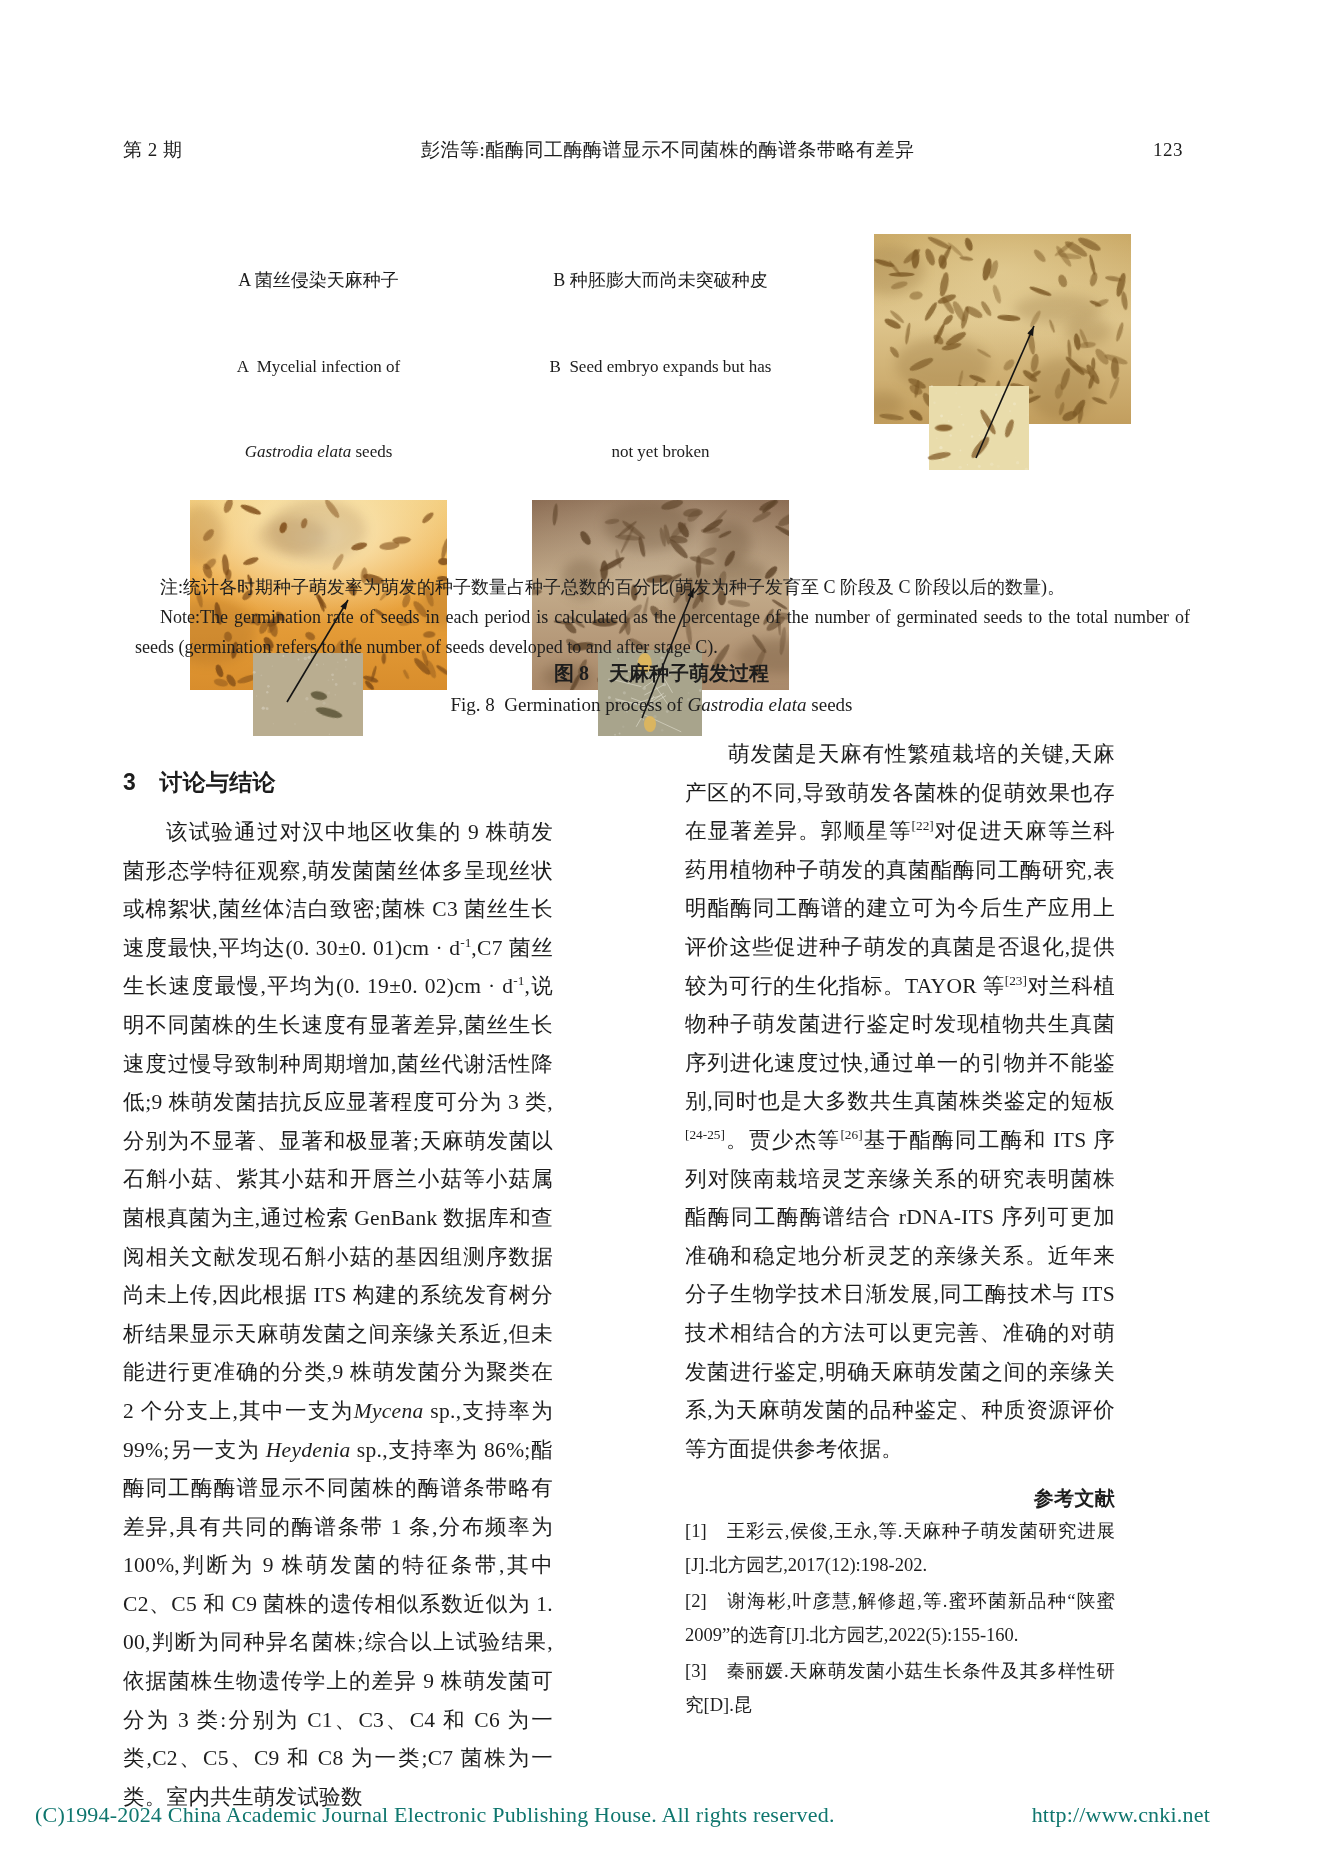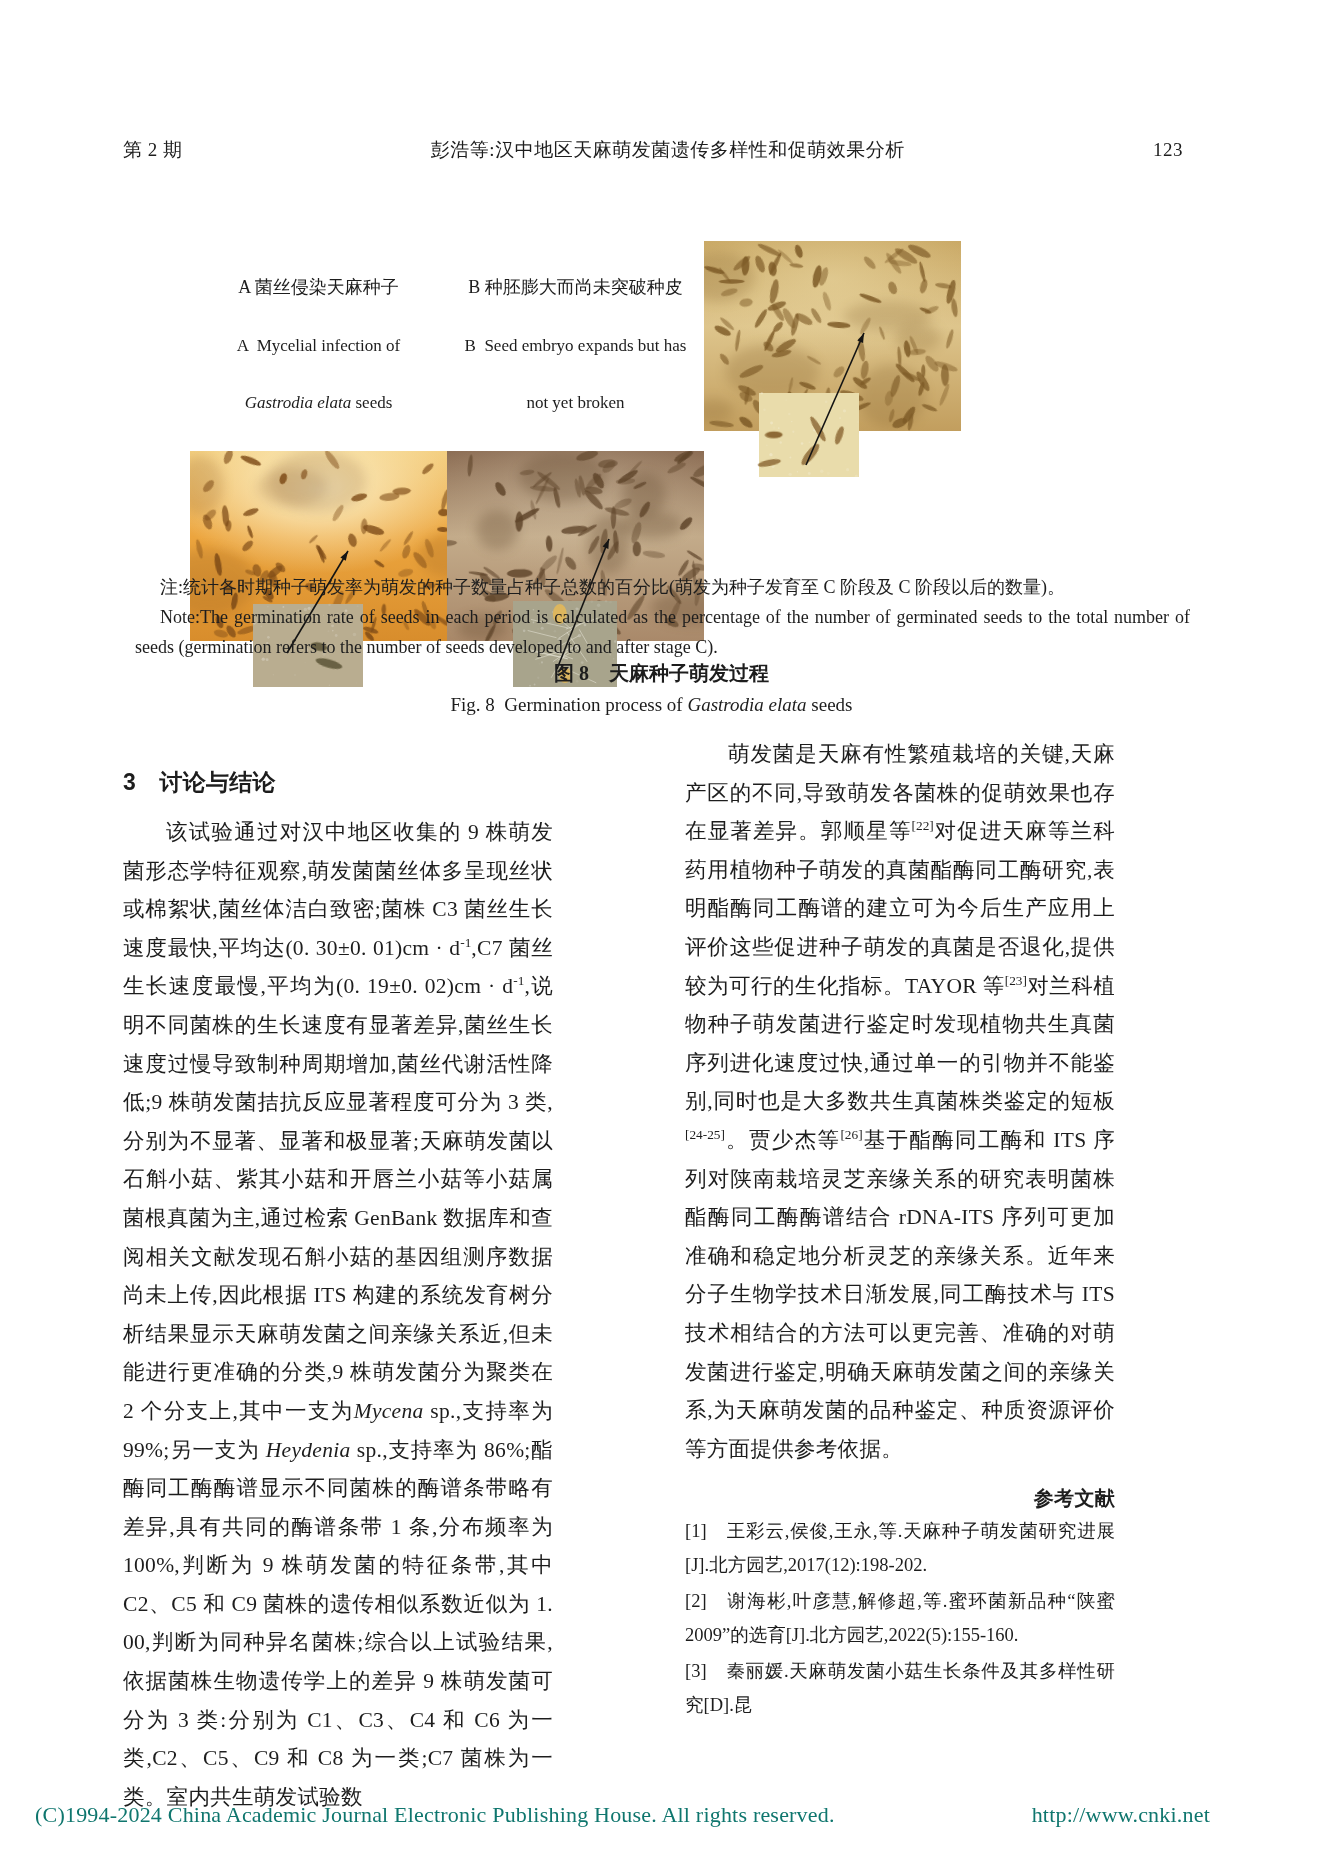--- a/index.html
+++ b/index.html
@@ -10,27 +10,27 @@
   }
   
   .pg-header{
     position:absolute;top:137px;left:123px;width:1060px;
     display:flex;justify-content:space-between;align-items:baseline;
     font-size:19px;letter-spacing:.5px;
   }
   .pg-header .pg-title{flex:1;text-align:center;}
   
   .panels{
-    position:absolute;top:239px;left:190px;width:941px;
-    display:flex;
+    position:absolute;top:232px;left:190px;width:941px;
+    display:flex;justify-content:space-between;
   }
   .panel{width:257px;}
   .cap{text-align:center;white-space:pre-wrap;}
   .cap-zh{font-size:18px;line-height:24px;}
-  .cap-en{font-size:17px;line-height:21px;}
+  .cap-en{font-size:17px;line-height:21px;margin-top:28px;}
   .photo-wrap{position:relative;width:257px;height:236px;margin-top:2px;}
   .photo-svg{display:block;width:257px;height:236px;}
   
   .fig-note{
     position:absolute;top:572px;left:135px;width:1055px;
     font-size:18px;line-height:30px;text-align:justify;
   }
   .fig-note p{text-indent:25px;}
   
   .fig-cap-zh{
@@ -66,21 +66,21 @@
     position:absolute;top:1802px;left:35px;width:1175px;
     display:flex;justify-content:space-between;
     font-size:22px;color:#0f766e;letter-spacing:.2px;
   }
 </style>
 </head>
 <body>
 
 <header class="pg-header">
   <span>第 2 期</span>
-  <span class="pg-title">彭浩等:汉中地区天麻萌发菌遗传多样性和促萌效果分析</span>
+  <span class="pg-title">彭浩等:酯酶同工酶酶谱显示不同菌株的酶谱条带略有差异</span>
   <span>123</span>
 </header>
 
 <section class="panels">
   <div class="panel">
     <div class="cap">
       <div class="cap-zh">A 菌丝侵染天麻种子</div>
       <div class="cap-en"><span>A  Mycelial infection of</span></div>
       <div class="cap-en"><i>Gastrodia elata</i><span> seeds</span></div>
     </div>

